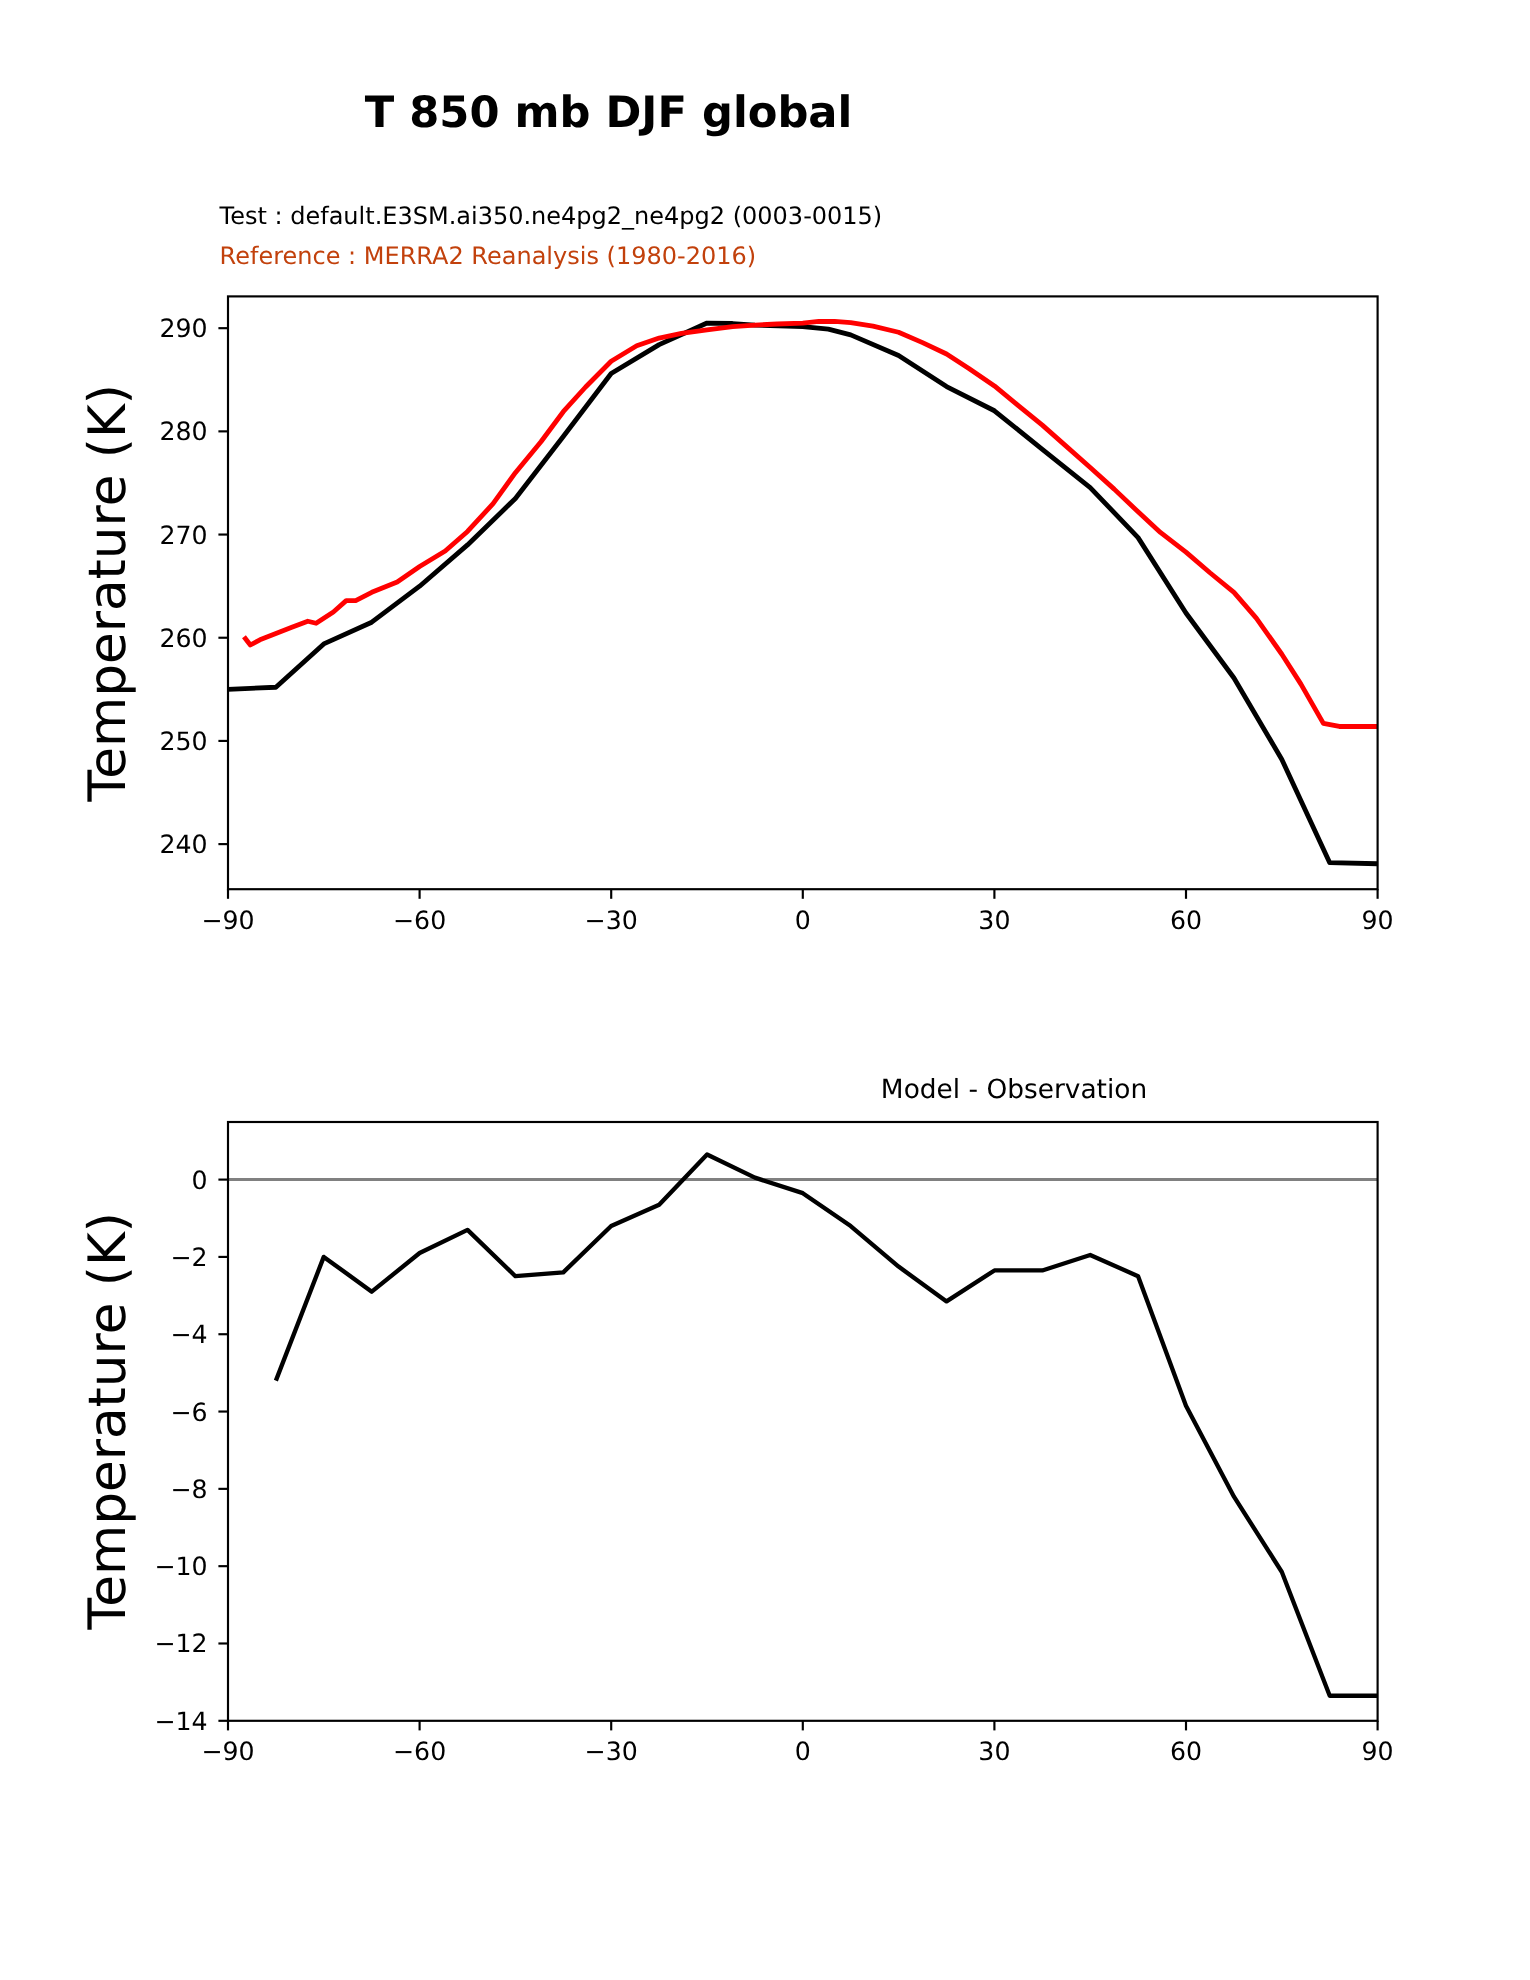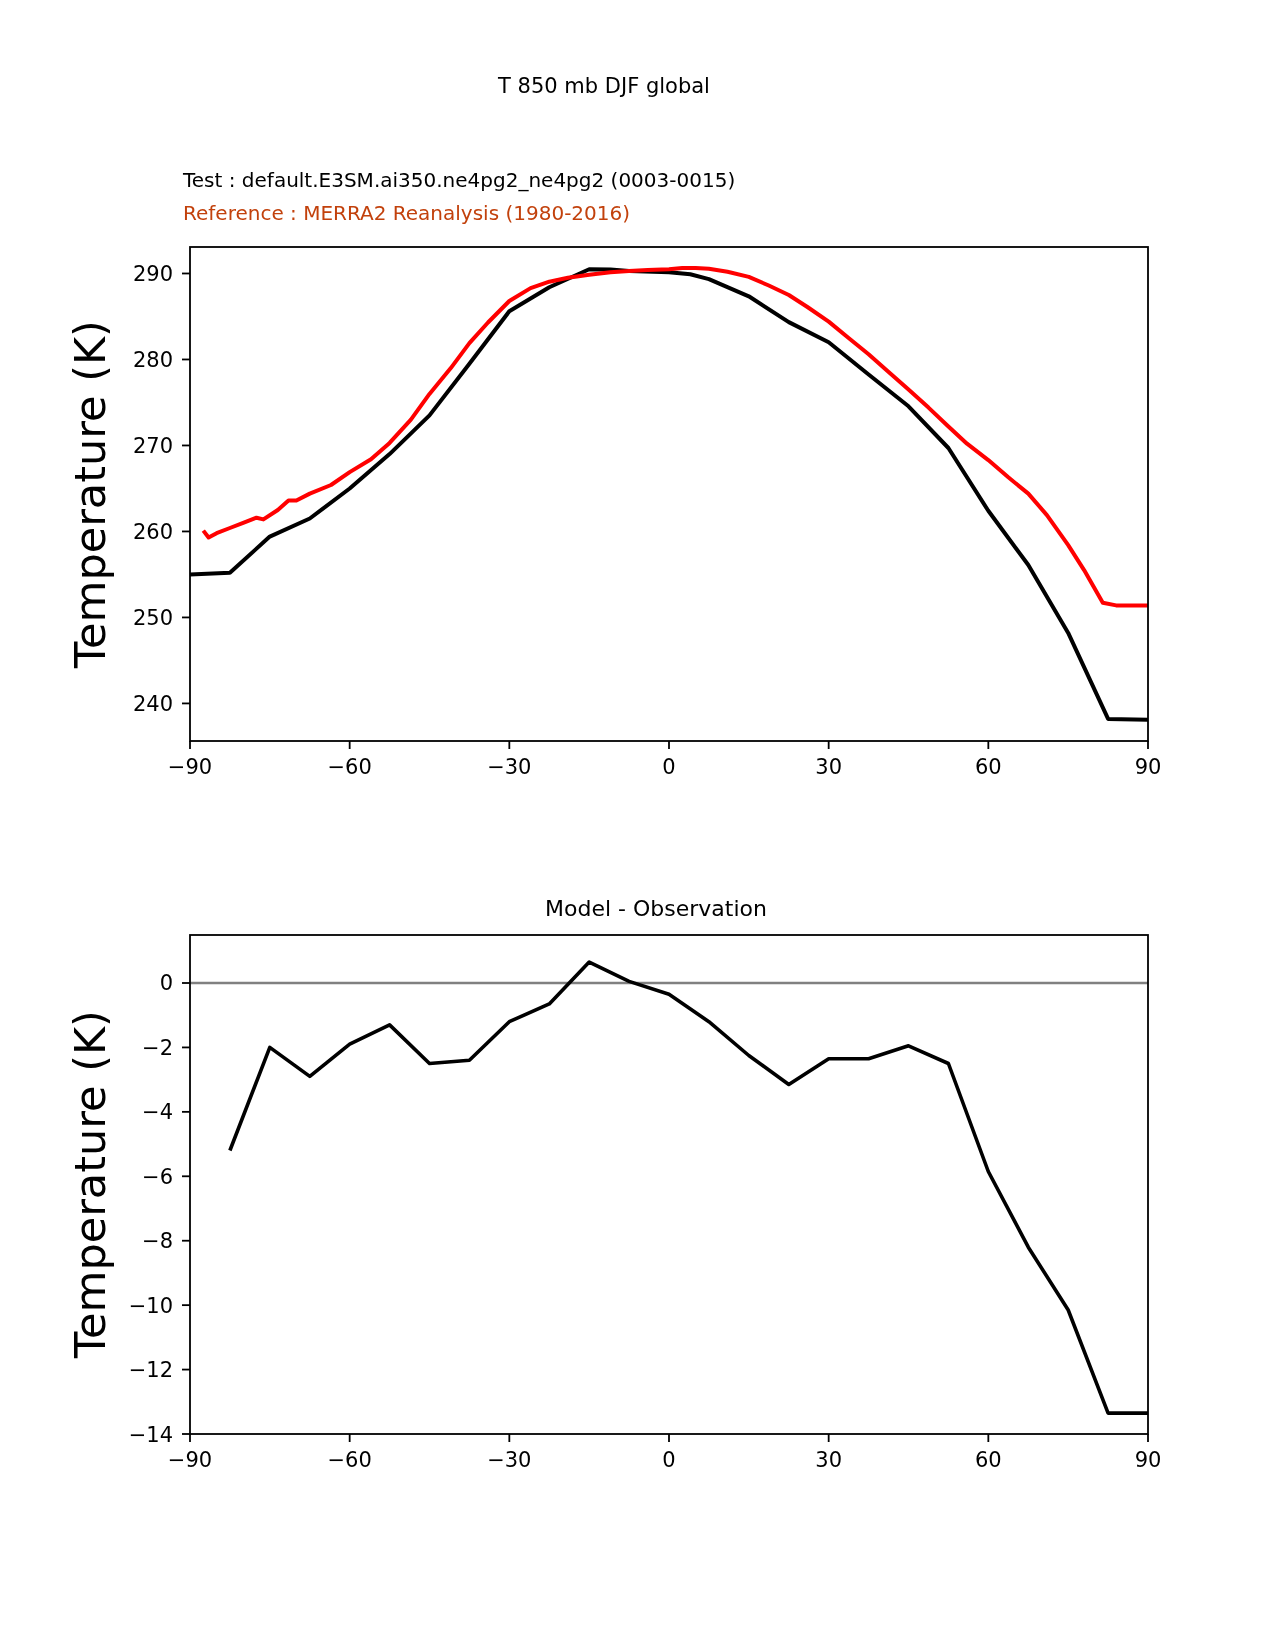--- a/index.html
+++ b/index.html
@@ -1,27 +1,27 @@
 <!DOCTYPE html>
 <html><head>
 <meta charset="utf-8">
 <style>
   html,body{margin:0;padding:0;}
   body{width:1275px;height:1650px;background:#ffffff;position:relative;overflow:hidden;
        font-family:"DejaVu Sans",sans-serif;}
   .abs{position:absolute;}
   #plot-svg{left:0;top:0;}
-  #figure-title{left:304px;top:74px;width:600px;text-align:center;font-size:21px;color:#000;}
+  #figure-title{left:304px;top:74px;width:600px;text-align:left;font-size:36px;color:#000;font-weight:bold;}
   #legend-test{left:183px;top:168px;font-size:20px;color:#000000;white-space:nowrap;}
   #legend-reference{left:183px;top:201px;font-size:20px;color:#c2410c;white-space:nowrap;}
   .ylabel{width:600px;height:48px;line-height:48px;text-align:center;
           transform:rotate(-90deg);font-size:43px;color:#000;}
   #ylabel-top{left:-210px;top:470px;}
   #ylabel-bottom{left:-210px;top:1160px;}
-  #panel2-title{left:356px;top:896px;width:600px;text-align:center;font-size:22px;color:#000;}
+  #panel2-title{left:356px;top:896px;width:600px;text-align:right;font-size:22px;color:#000;}
   svg text{font-family:"DejaVu Sans",sans-serif;fill:#000000;font-size:21px;}
 </style>
 </head>
 <body>
 
 <svg id="plot-svg" class="abs" width="1275" height="1650" viewBox="0 0 1275 1650" xmlns="http://www.w3.org/2000/svg">
     <g>
       <polyline points="190.0,574.4 229.9,572.7 269.8,536.6 309.8,518.5 349.7,488.5 389.6,454.1 429.5,415.4 469.4,363.8 509.3,311.3 549.3,287.2 589.2,269.2 610.5,269.6 629.1,270.9 669.0,272.2 690.3,274.3 708.9,279.1 748.8,296.3 788.8,322.1 828.7,342.3 868.6,374.5 908.5,406.3 948.4,448.0 988.3,510.8 1028.3,565.0 1068.2,632.9 1108.1,718.9 1148.0,719.8" fill="none" stroke="#000000" stroke-width="4" stroke-linejoin="round" stroke-linecap="butt"></polyline>
       <polyline points="203.3,530.6 208.6,537.5 216.6,533.2 229.9,528.0 243.2,522.8 256.5,517.7 263.4,519.4 277.8,510.0 288.5,500.5 296.4,500.5 309.8,493.6 331.0,485.0 349.7,472.1 371.0,459.2 389.6,442.9 410.9,419.7 429.5,393.9 450.8,368.1 469.4,343.1 488.0,322.5 509.3,301.0 530.6,288.1 549.3,281.7 567.9,277.8 589.2,274.8 610.5,272.2 629.1,270.9 647.7,270.0 669.0,269.2 682.3,267.9 695.6,267.9 708.9,268.8 727.5,271.8 748.8,276.9 768.8,285.5 788.8,295.0 807.4,307.0 828.7,321.6 848.6,338.0 868.6,354.3 887.2,370.7 908.5,389.6 928.5,407.6 948.4,426.5 967.0,443.7 988.3,460.1 1008.3,477.3 1028.3,493.6 1046.9,515.1 1068.2,545.2 1084.1,570.1 1102.8,602.8 1116.1,605.4 1148.0,605.4" fill="none" stroke="#ff0000" stroke-width="4" stroke-linejoin="round" stroke-linecap="butt"></polyline>
       <rect x="190" y="247" width="958" height="494" fill="none" stroke="#000000" stroke-width="1.8"></rect>

